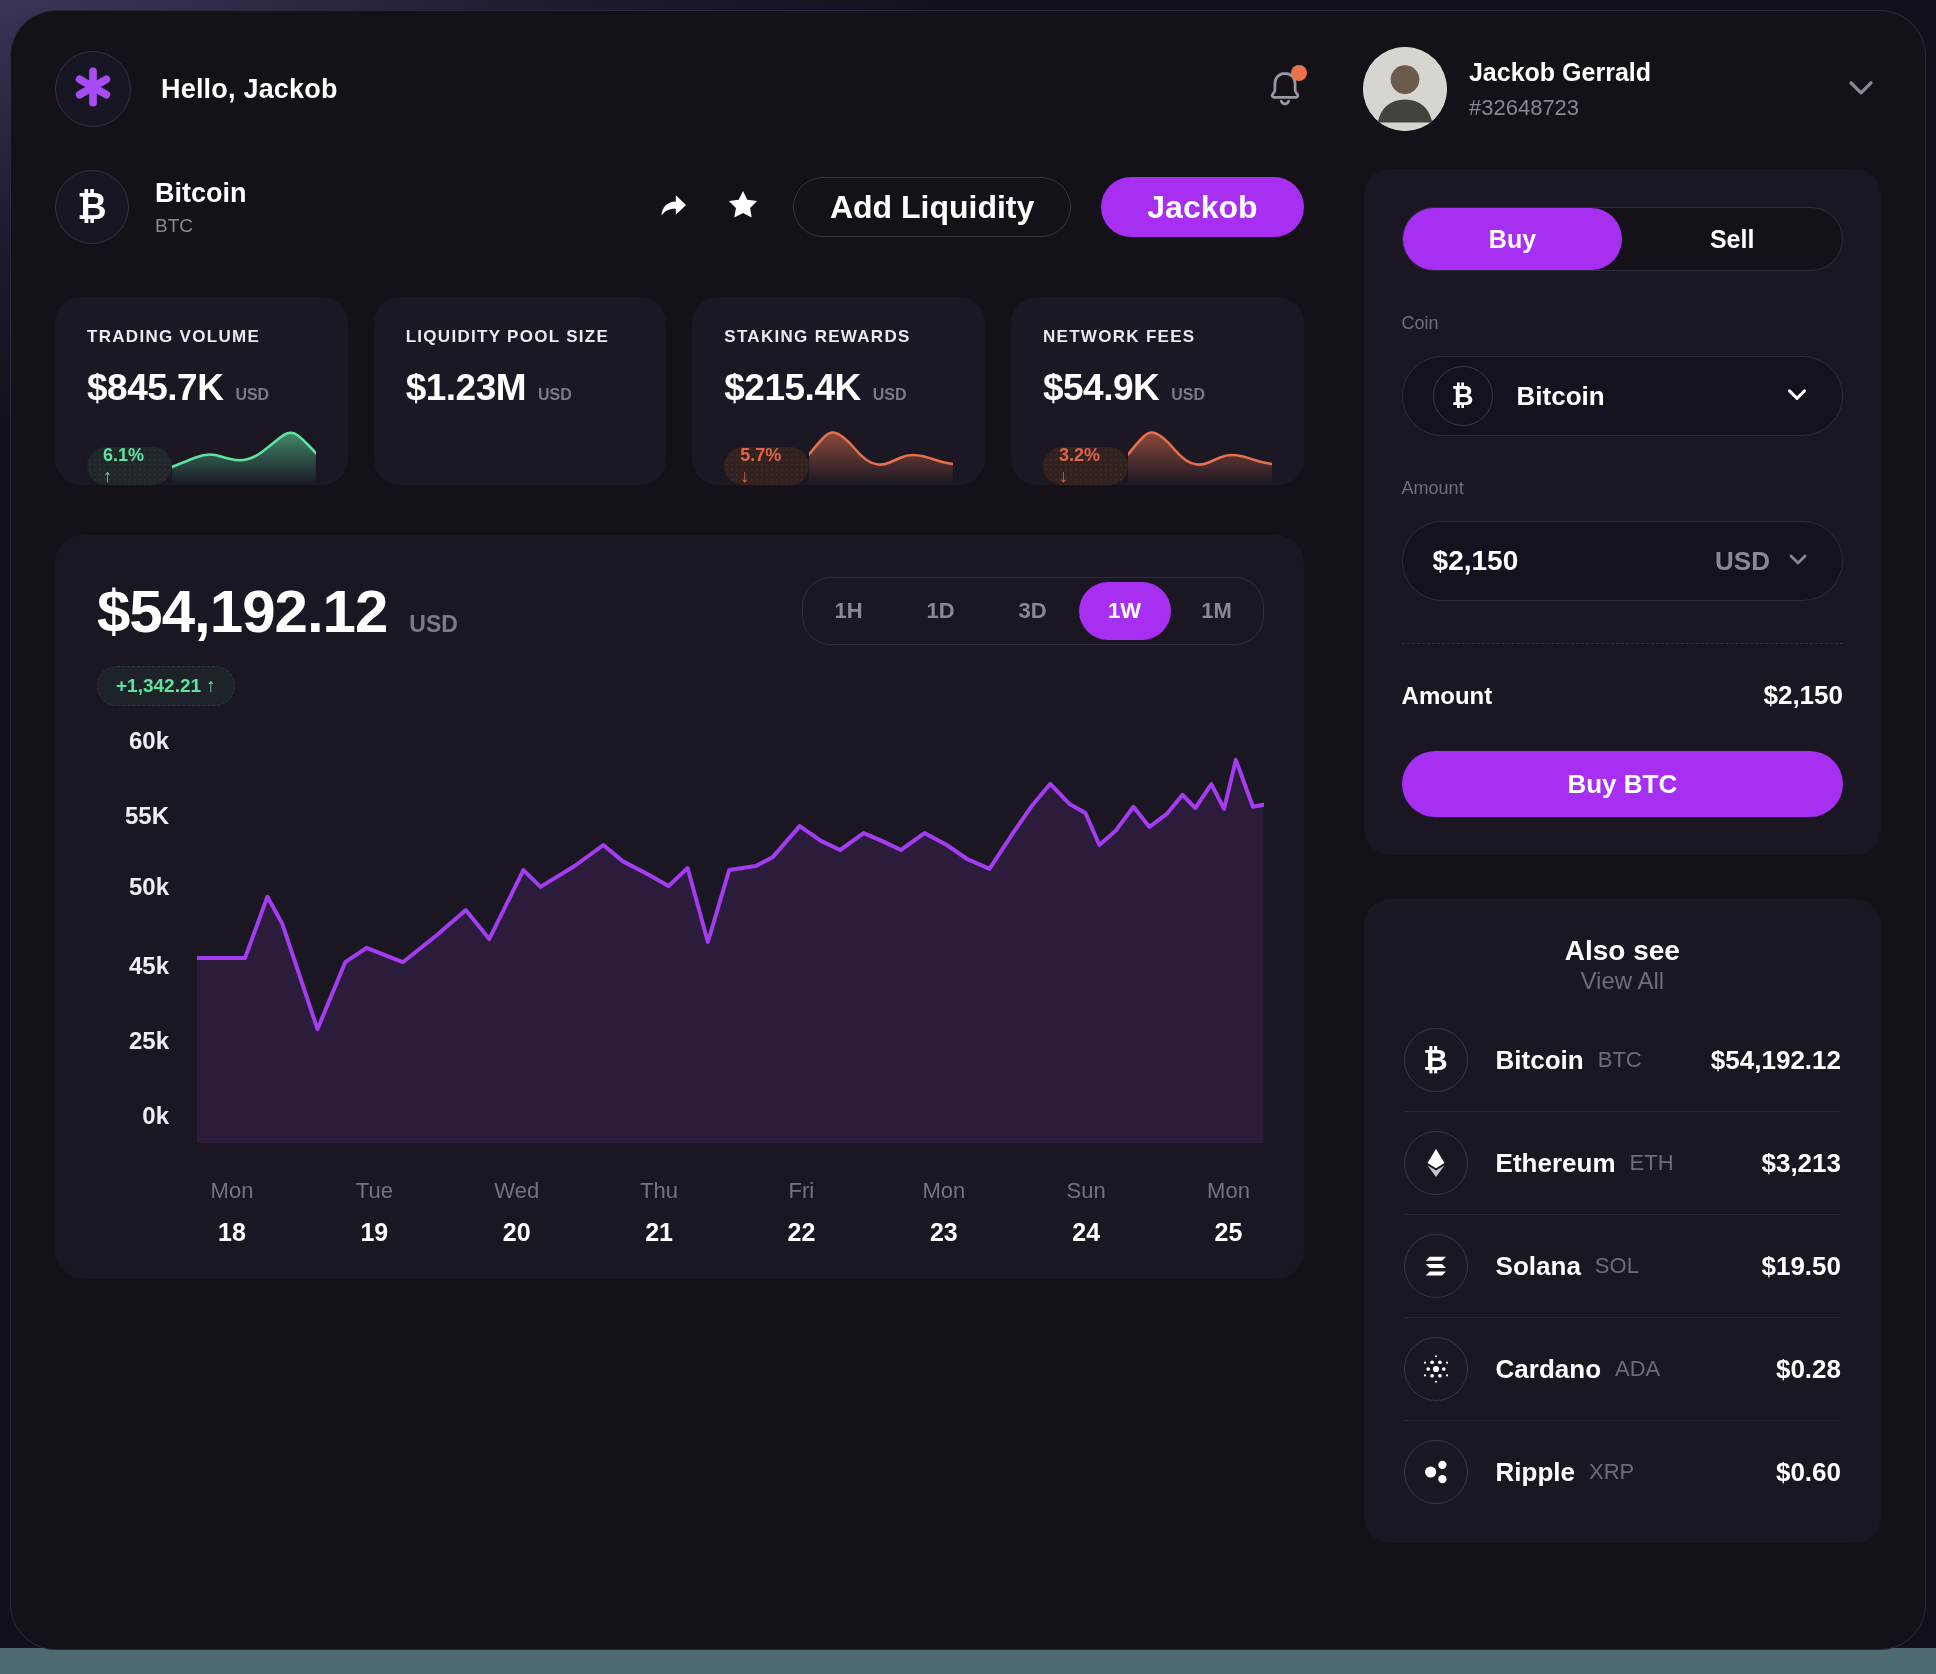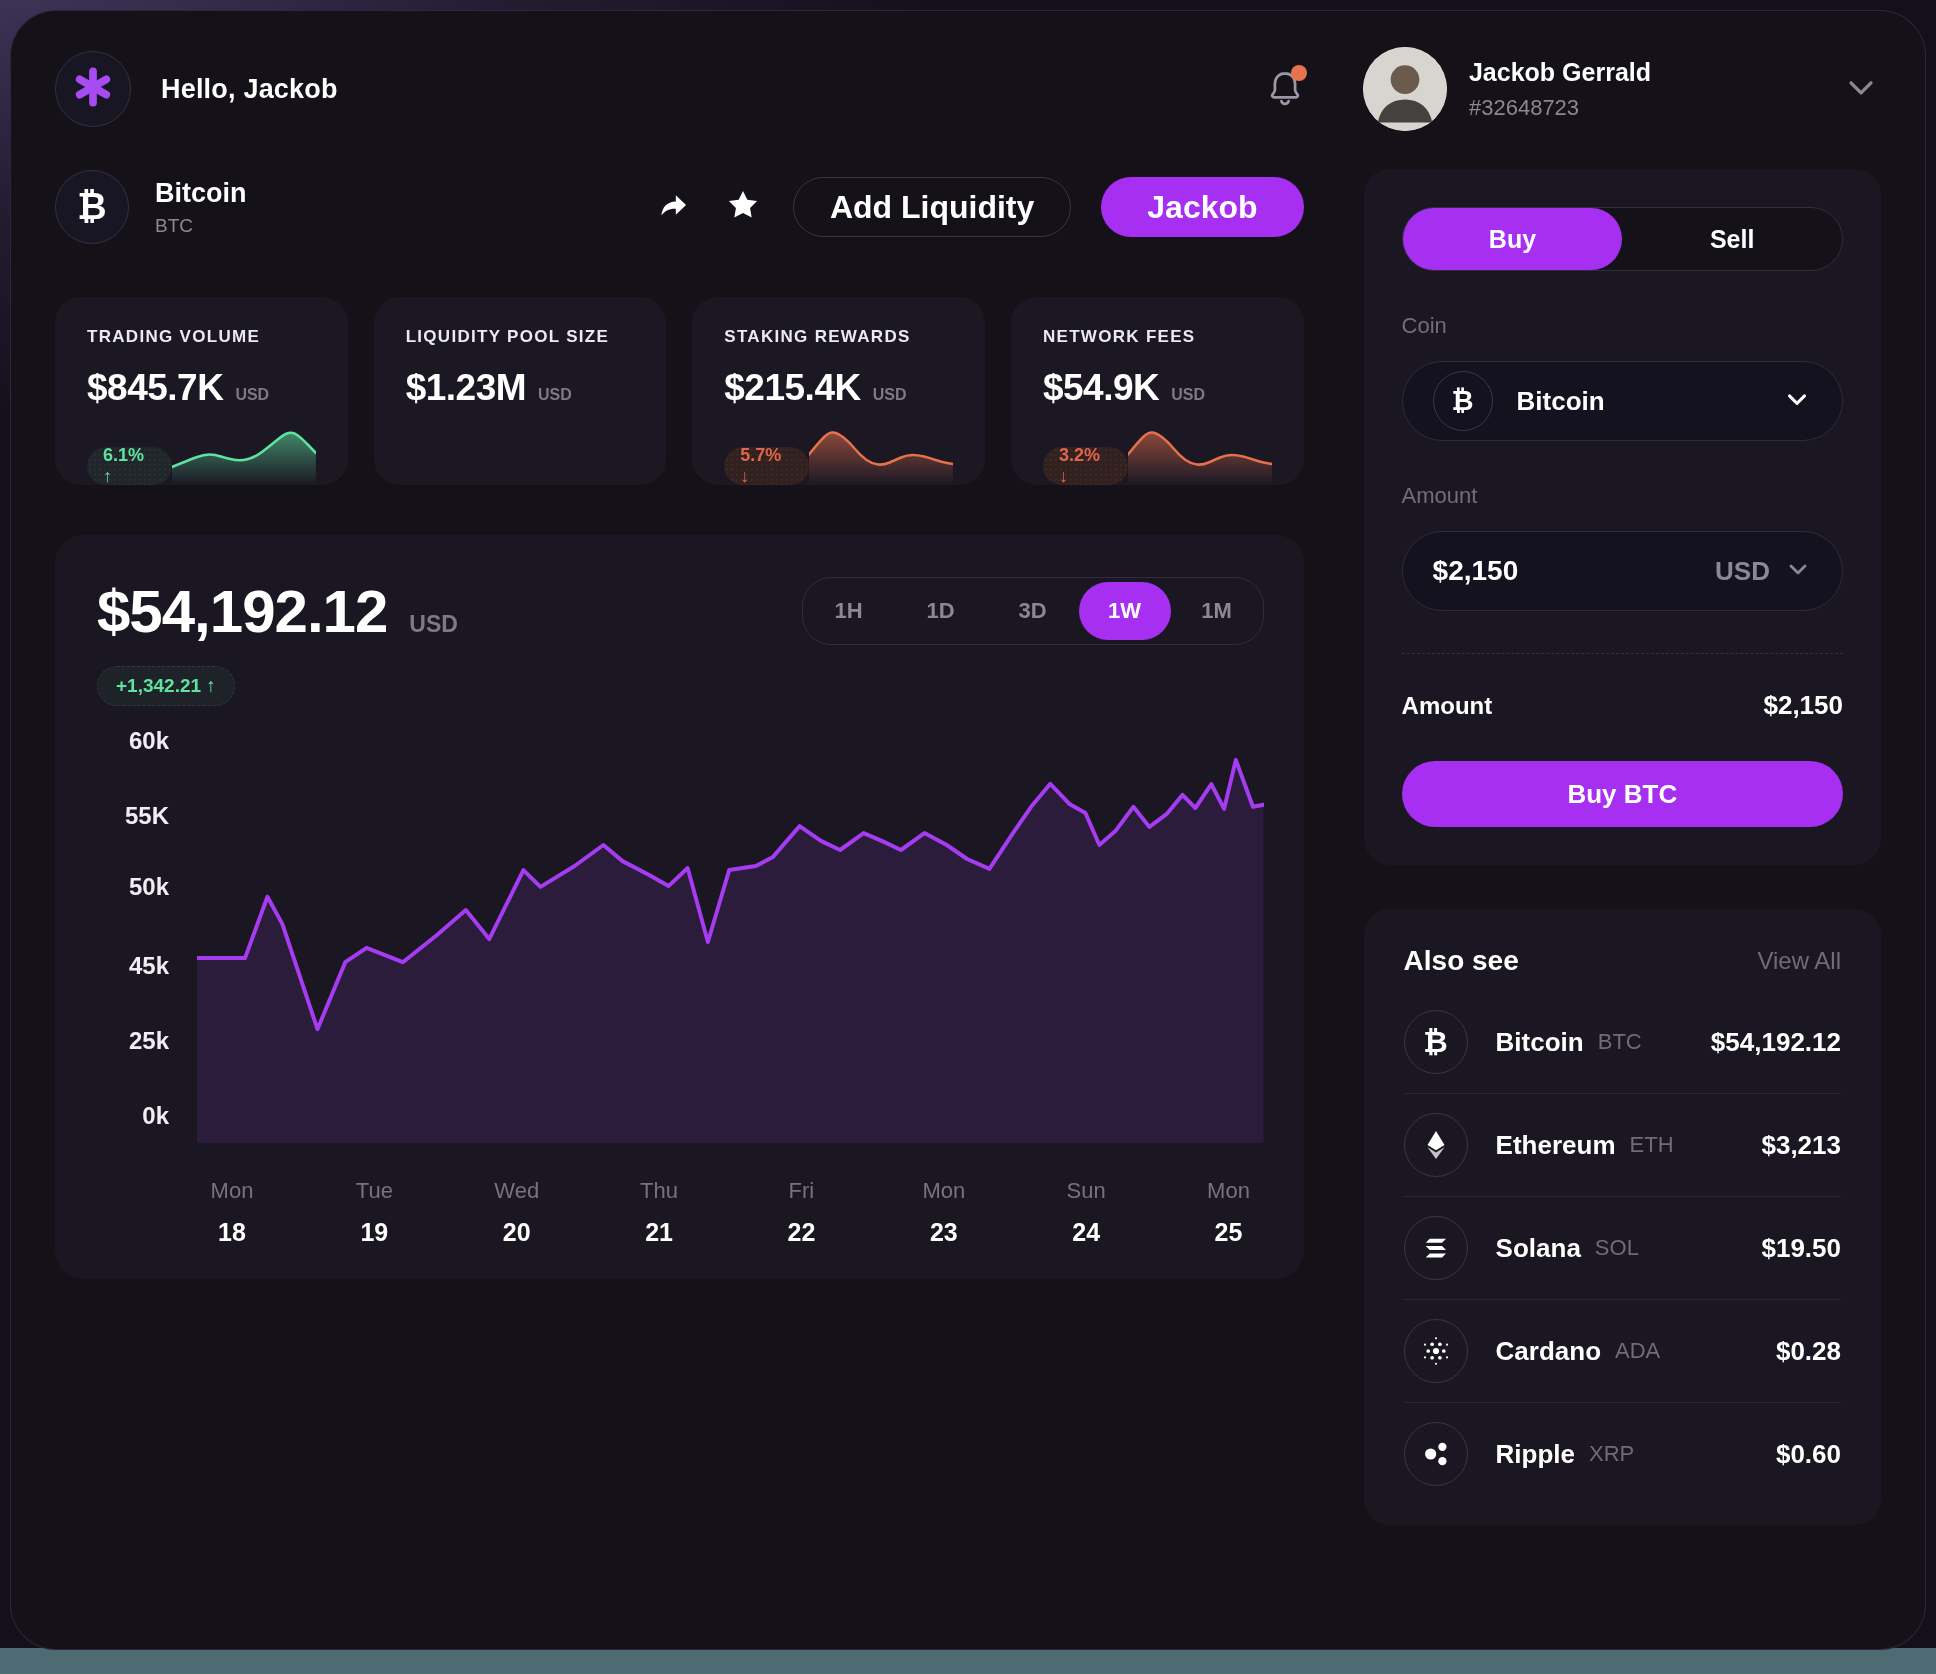--- a/index.html
+++ b/index.html
@@ -108,21 +108,21 @@
   }
   .progress-fill { height:100%; border-radius:13px; background:linear-gradient(90deg,#9a2ae0,#ab33f6); }
   .activity-labels { display:flex; justify-content:space-between; margin-top:22px; font-size:25px; font-weight:700; }
   
   .trade-card { background:#1a1722; border-radius:26px; padding:38px; }
   .buysell {
     display:flex; height:64px; border:1px solid #322e3e; border-radius:32px; background:#141119;
   }
   .bs-half { flex:1; display:flex; align-items:center; justify-content:center; font-size:25px; font-weight:700; cursor:pointer; border-radius:32px; color:#fff; }
   .bs-half.on { background:#a72ff1; }
-  .field-label { margin-top:42px; font-size:22px; color:#716d7d; }
+  .field-label { margin-top:42px; font-size:18px; color:#716d7d; }
   .select-box, .input-box {
     margin-top:22px; height:80px; border-radius:40px; border:1px solid #2f2b3a; background:#151220;
     display:flex; align-items:center; padding:0 30px; cursor:pointer;
   }
   .select-coin-circle {
     width:60px; height:60px; border-radius:50%; border:1px solid #3b3648; display:flex;
     align-items:center; justify-content:center; font-size:27px; font-weight:700;
   }
   .select-label { font-size:26px; font-weight:700; margin-left:24px; }
   .box-right { margin-left:auto; display:flex; align-items:center; gap:14px; }
@@ -131,21 +131,21 @@
   .divider-dashed { margin-top:42px; border-top:1px dashed #35313f; }
   .amount-row { margin-top:36px; display:flex; justify-content:space-between; align-items:center; }
   .amount-label { font-size:24px; font-weight:600; }
   .amount-value { font-size:26px; font-weight:700; }
   .buy-btn {
     margin-top:40px; height:66px; width:100%; border:none; border-radius:33px; background:#a72ff1;
     color:#fff; font-size:26px; font-weight:700; cursor:pointer; font-family:inherit;
   }
   
   .also-card { background:#1a1722; border-radius:26px; margin-top:44px; padding:36px 40px 20px 40px; }
-  .also-head { display:flex; justify-content:space-between; align-items:center; }
+  .also-head { display:flex; justify-content:space-between; align-items:center;flex-direction:column; }
   .also-title { font-size:28px; font-weight:700; }
   .view-all { font-size:24px; color:#6f6b7b; cursor:pointer; }
   .coin-row { display:flex; align-items:center; height:102px; cursor:pointer; }
   .row-icon-circle {
     width:64px; height:64px; border-radius:50%; border:1px solid #3a3547; flex:0 0 64px;
     display:flex; align-items:center; justify-content:center; font-size:30px; font-weight:700;
   }
   .row-name { font-size:26px; font-weight:700; margin-left:28px; }
   .row-ticker { font-size:22px; color:#6f6b7b; margin-left:14px; }
   .row-price { margin-left:auto; font-size:26px; font-weight:700; }

